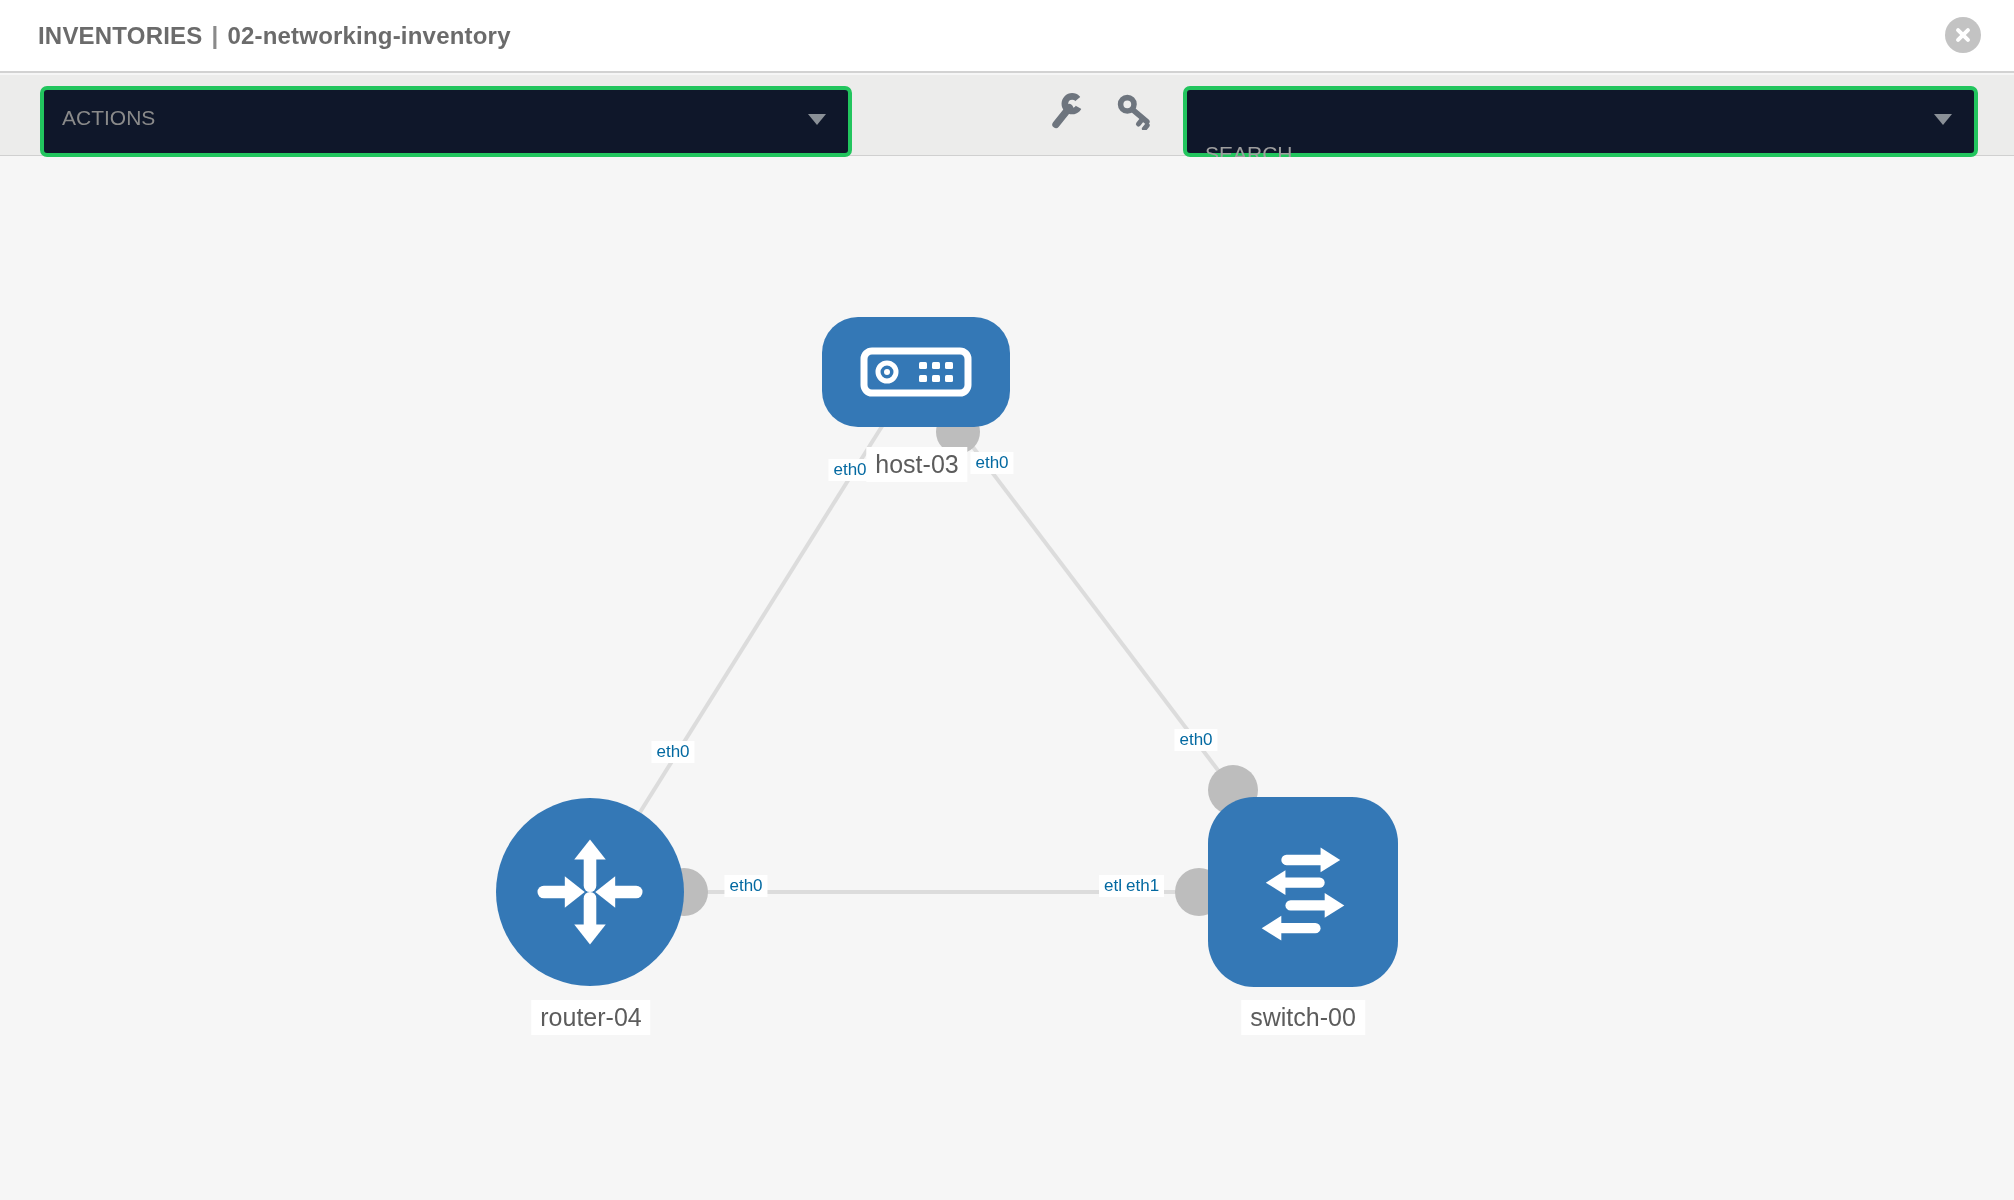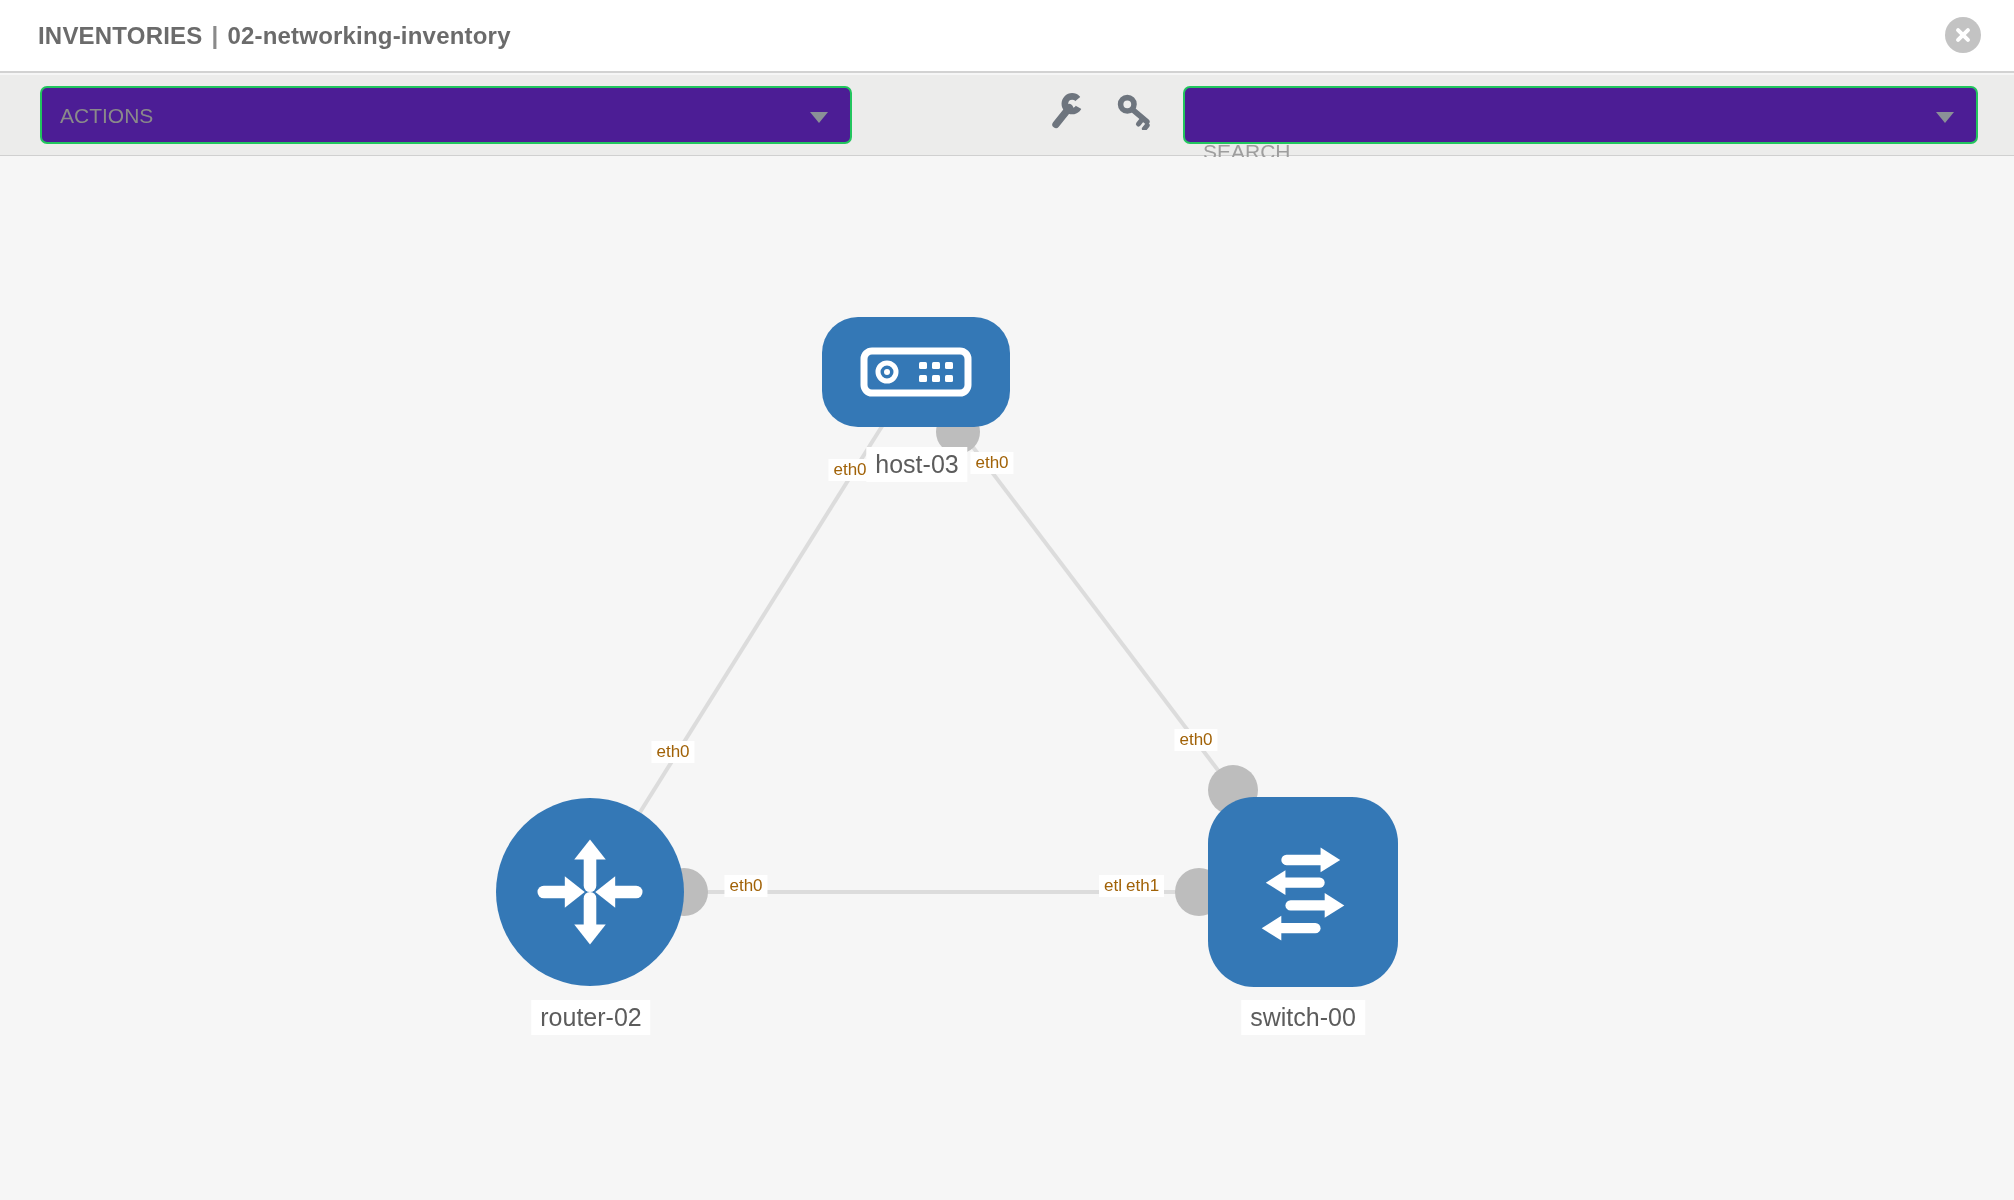--- a/index.html
+++ b/index.html
@@ -17,22 +17,22 @@
   .close-btn { position:absolute; left:1945px; top:17px; width:36px; height:36px;
                border-radius:50%; background:#c3c3c3; cursor:pointer; }
   .close-btn .bar { position:absolute; left:9px; top:16px; width:18px; height:4px;
                     background:#ffffff; border-radius:2px; }
   .close-btn .bar.b1 { transform:rotate(45deg); }
   .close-btn .bar.b2 { transform:rotate(-45deg); }
 
   
   .toolbar { position:absolute; left:0; top:75px; width:2014px; height:81px;
              background:#ececeb; border-bottom:1px solid #d0d0d0; }
-  .select-box { position:absolute; top:11px; height:58px; background:#4c1d95;
-                border:2px solid #22c55e; border-radius:7px; }
+  .select-box { position:absolute; top:11px; height:71px; background:#0f172a;
+                border:4px solid #22c55e; border-radius:7px; }
   .select-box .sel-label { position:absolute; left:18px; top:0; line-height:56px;
                            font-size:21px; color:#8a8a8a; }
   .caret { position:absolute; right:22px; top:24px; width:0; height:0;
            border-left:9px solid transparent; border-right:9px solid transparent;
            border-top:11px solid #8a9097; }
   .actions-box { left:40px; width:812px; }
   .search-box  { left:1183px; width:795px; }
   .search-box .sel-label { color:#9e9e9e;margin-top:36px; }
   .tool-icon-btn { position:absolute; top:17px; width:40px; height:40px; background:transparent;
                    border:none; cursor:pointer; }
@@ -44,21 +44,21 @@
   .links-svg { position:absolute; left:0; top:0; }
   .iface-dot { position:absolute; border-radius:50%; background:#bdbdbd; }
 
   .node { position:absolute; background:#3478b6; display:flex; align-items:center; justify-content:center; cursor:pointer; }
   .node-host   { left:822px;  top:160px; width:188px; height:110px; border-radius:36px; }
   .node-router { left:496px;  top:641px; width:188px; height:188px; border-radius:50%; }
   .node-switch { left:1208px; top:640px; width:190px; height:190px; border-radius:46px; }
 
   .node-label { position:absolute; transform:translateX(-50%); background:#ffffff;
                 color:#5c5c5c; font-size:25px; padding:3px 9px; white-space:nowrap; }
-  .eth-label { position:absolute; background:#ffffff; color:#a16207; font-size:17px;
+  .eth-label { position:absolute; background:#ffffff; color:#0369a1; font-size:17px;
                padding:1px 5px; white-space:nowrap; line-height:20px; }
   .eth-center { transform:translateX(-50%); }
 
   
   .zoom-panel { position:absolute; left:1620px; top:1082px; width:394px; height:118px;
                 background:#ffffff; border:1px solid #b5b5b5; border-right:none; border-bottom:none; }
   .zoom-level { position:absolute; left:70px; top:10px; width:268px; text-align:center;
                 font-size:19px; color:#2b2b2b; }
   .zoom-track { position:absolute; left:70px; top:52px; width:268px; height:19px;
                 background:#fcfcfc; border:2px solid #ababab; border-radius:10px; cursor:pointer; }
@@ -174,18 +174,18 @@
 
     <span class="eth-label eth-center" style="left:850px;  top:302px;">eth0</span>
     <span class="eth-label eth-center" style="left:992px;  top:295px;">eth0</span>
     <span class="eth-label eth-center" style="left:673px;  top:584px;">eth0</span>
     <span class="eth-label eth-center" style="left:1196px; top:572px;">eth0</span>
     <span class="eth-label eth-center" style="left:746px;  top:718px;">eth0</span>
     <span class="eth-label" style="left:1099px; top:718px;">eth0</span>
     <span class="eth-label" style="left:1121px; top:718px;">eth1</span>
 
     <span class="node-label" style="left:917px;  top:290px;">host-03</span>
-    <span class="node-label" style="left:591px;  top:843px;">router-02</span>
+    <span class="node-label" style="left:591px;  top:843px;">router-04</span>
     <span class="node-label" style="left:1303px; top:843px;">switch-00</span>
   </div>
 
 
 </div>
 
 </body></html>

